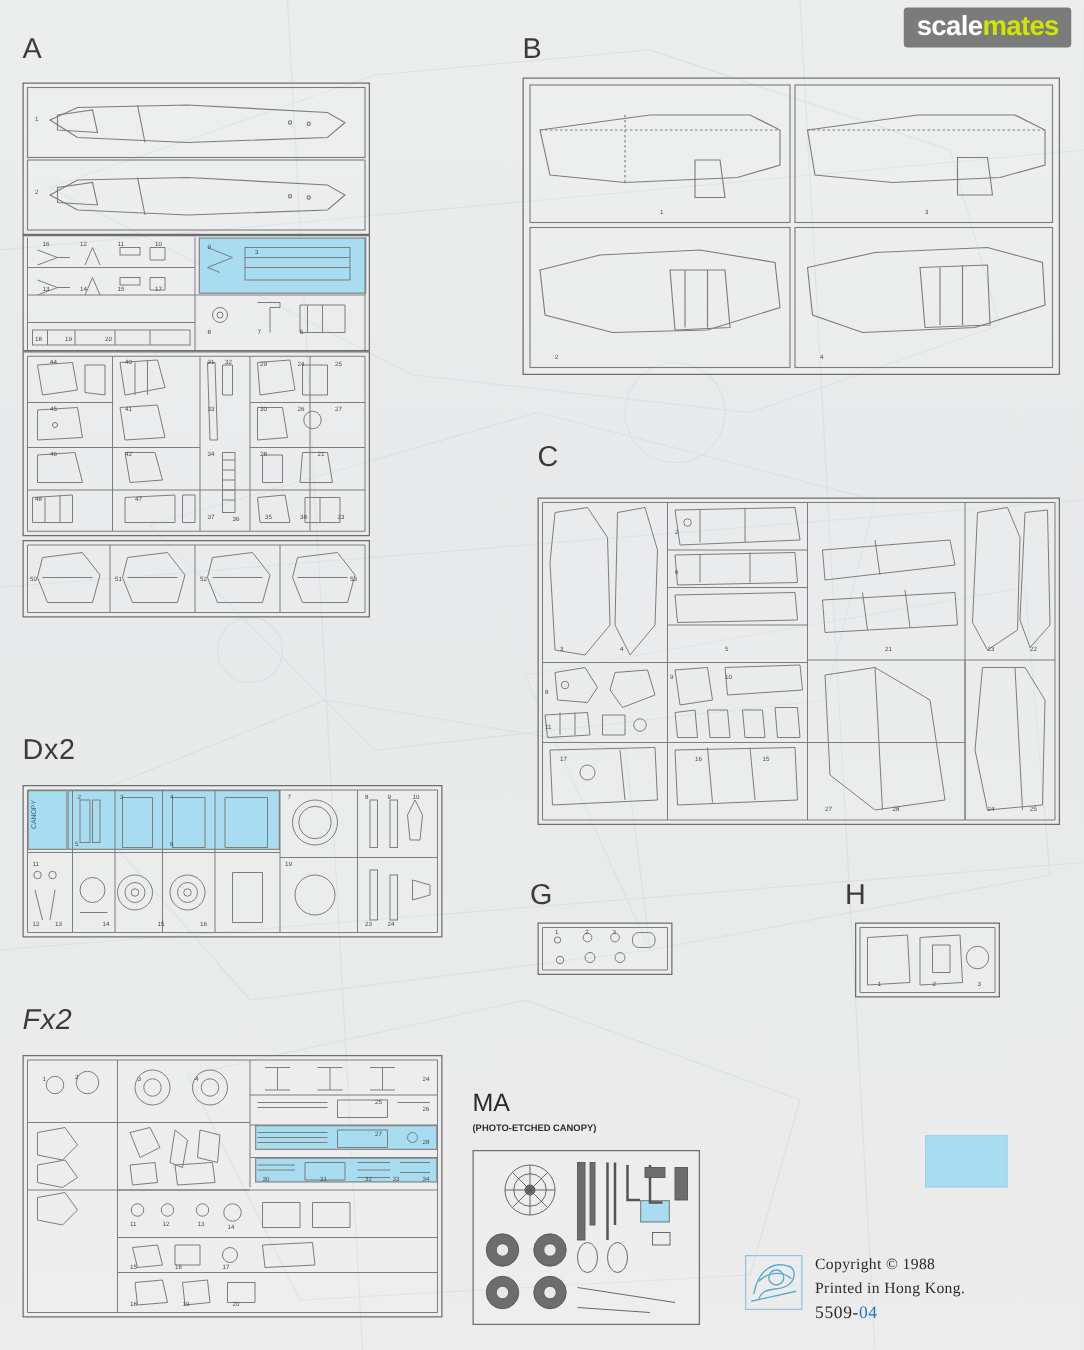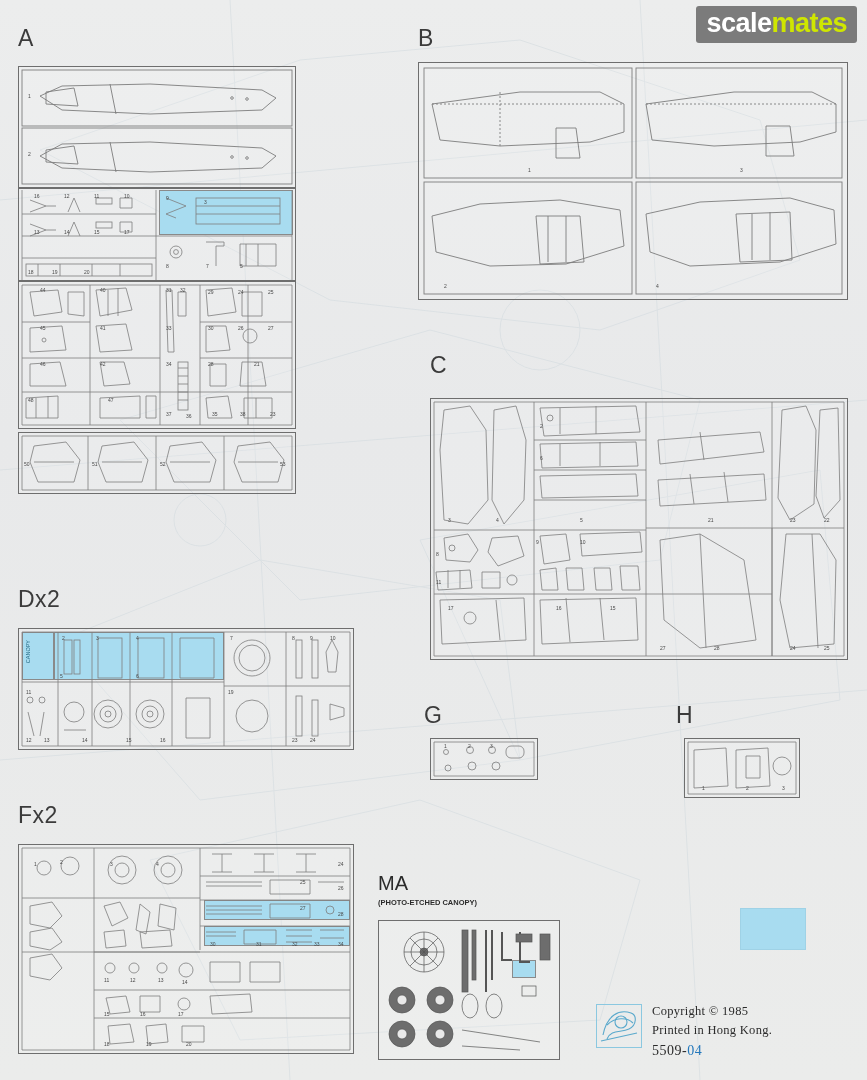--- a/index.html
+++ b/index.html
@@ -17,21 +17,21 @@
     background:
       linear-gradient(180deg,#eceded 0%,#e8e9ea 40%,#ebeceb 100%);
   }
   #ghost{
     position:absolute;inset:0;
     opacity:.5;
     pointer-events:none;
   }
   .watermark{
     position:absolute;top:6px;right:10px;
-    font-size:27px;font-weight:bold;letter-spacing:-0.5px;
+    font-size:22px;font-weight:bold;letter-spacing:-0.5px;
     color:#ffffff;
     background:#7b7b7b;
     padding:2px 10px 4px 10px;
     border-radius:3px;
   }
   .watermark .m{color:#cfe600;}
   
   .plate-letter{
     position:absolute;
     font-size:23px;
@@ -126,21 +126,21 @@
       <path d="M640 0 L700 1080"></path>
     </g>
   </svg>
 
   <div class="watermark"><span>scale</span><span class="m">mates</span></div>
 
   <div class="plate-letter" style="left:18px;top:25px;">A</div>
   <div class="plate-letter" style="left:418px;top:25px;">B</div>
   <div class="plate-letter" style="left:430px;top:352px;">C</div>
   <div class="plate-letter" style="left:18px;top:586px;">Dx2</div>
-  <div class="plate-letter" style="left:18px;top:802px;">Fx2</div>
+  <div class="plate-letter" style="left:18px;top:802px;font-style:italic;">Fx2</div>
   <div class="plate-letter" style="left:424px;top:702px;">G</div>
   <div class="plate-letter" style="left:676px;top:702px;">H</div>
 
   <div class="frame" style="left:18px;top:66px;width:278px;height:122px;"></div>
   <svg class="vec" width="867" height="1080" viewBox="0 0 867 1080">
     <g stroke="#7d7d7d" fill="none" stroke-width="0.9">
       <rect x="22" y="70" width="270" height="56"></rect>
       <rect x="22" y="128" width="270" height="56"></rect>
       <path d="M40 96 L62 86 L150 84 L262 90 L276 98 L262 110 L150 114 L62 110 Z"></path>
       <path d="M40 156 L62 144 L150 142 L262 148 L276 156 L262 168 L150 172 L62 168 Z"></path>
@@ -612,18 +612,18 @@
     <svg width="44" height="42" viewBox="0 0 44 42">
       <g stroke="#5aa9cc" fill="none" stroke-width="1.1">
         <path d="M6 30 C10 10, 22 4, 34 8 C40 10, 40 20, 32 24 C24 28, 14 24, 10 34"></path>
         <path d="M10 20 C18 12, 30 12, 36 18"></path>
         <path d="M4 36 L40 28"></path>
         <circle cx="24" cy="17" r="6"></circle>
       </g>
     </svg>
   </div>
   <div class="copy" style="left:652px;top:1002px;">
-    <div>Copyright © 1985</div>
+    <div>Copyright © 1988</div>
     <div>Printed in Hong Kong.</div>
     <div class="code"><span>5509-</span><span class="blue">04</span></div>
   </div>
 
 </div>
 
 </body></html>

